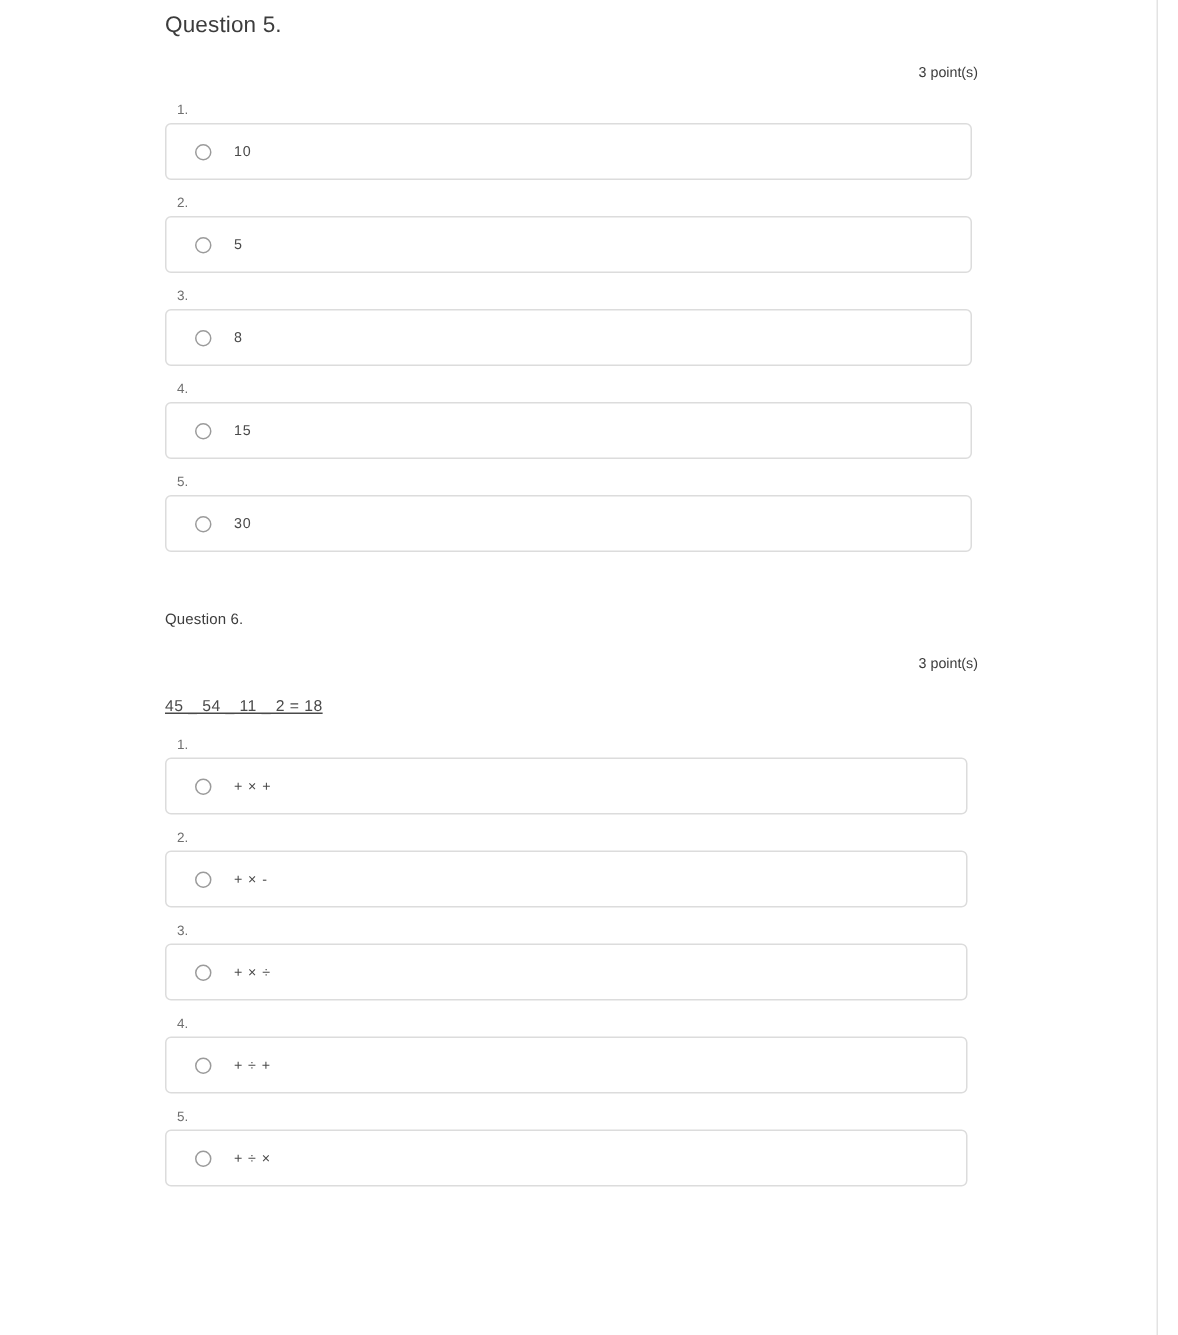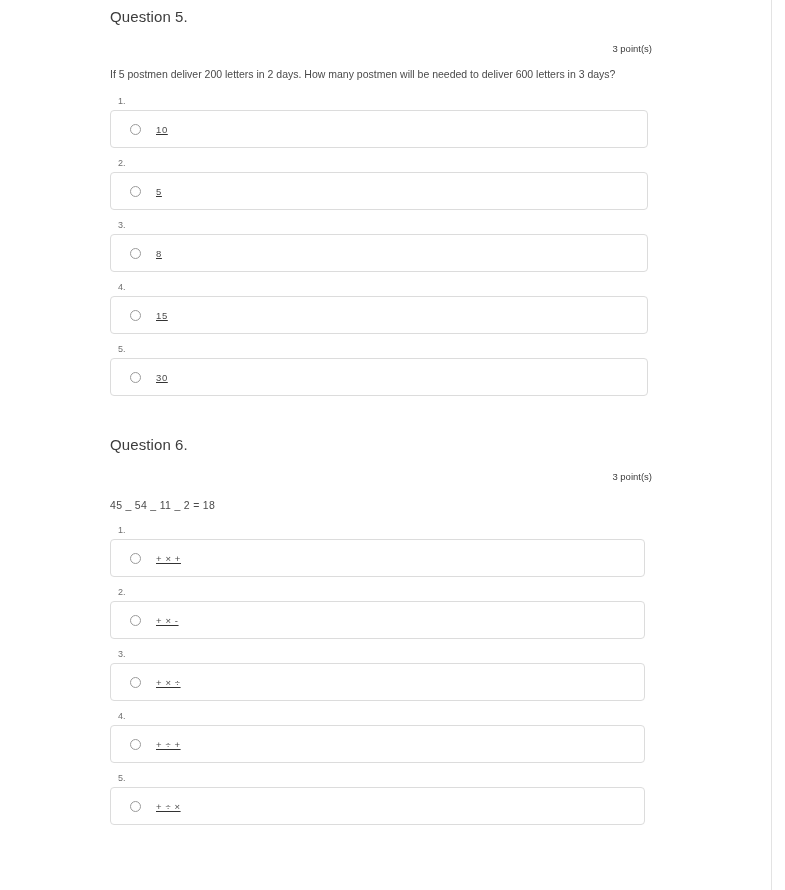--- a/index.html
+++ b/index.html
@@ -59,70 +59,69 @@
     color: #4a4a4a;
     line-height: 1.55;
     width: 532px;
     margin-top: 12px;
   }
   .q-equation {
     font-size: 10.5px;
     color: #4a4a4a;
     margin-top: 17px;
     letter-spacing: 0.3px;
+    text-decoration: underline;
   }
   .options {
     margin-top: 14px;
   }
   .option-index {
     font-size: 9px;
     color: #6f6f6f;
     margin: 0 0 4px 8px;
   }
   .option-box {
     box-sizing: border-box;
     height: 38px;
     border: 1px solid #dcdcdc;
     border-radius: 4px;
     background: #ffffff;
     display: flex;
     align-items: center;
     margin-bottom: 10px;
-    text-decoration: underline;
   }
   .option-box.wide { width: 538px; }
   .option-box.narrow { width: 535px; }
   .radio {
     width: 9px;
     height: 9px;
     border: 1px solid #9b9b9b;
     border-radius: 50%;
     margin-left: 19px;
     background: #fff;
     flex: 0 0 auto;
   }
   .option-label {
     font-size: 9.5px;
     color: #4a4a4a;
     margin-left: 15px;
     letter-spacing: 0.6px;
   }
   .q6 { margin-top: 32px; }
-  .q6 .q-title { font-size: 15px; }
+  .q6 .q-title { font-size: 10px; }
 </style>
 </head>
 <body>
 
 <div class="page">
   <div class="content">
 
     <div class="question-block q5">
       <div class="q-title">Question 5.</div>
       <div class="q-points">3 point(s)</div>
-      <div class="q-text">If 5 postmen deliver 200 letters in 2 days. How many postmen will be needed to deliver 600 letters in 3 days?</div>
       <div class="options">
 
         <div>
           <div class="option-index">1.</div>
           <div class="option-box wide">
             <span class="radio"></span>
             <span class="option-label">10</span>
           </div>
         </div>
 

